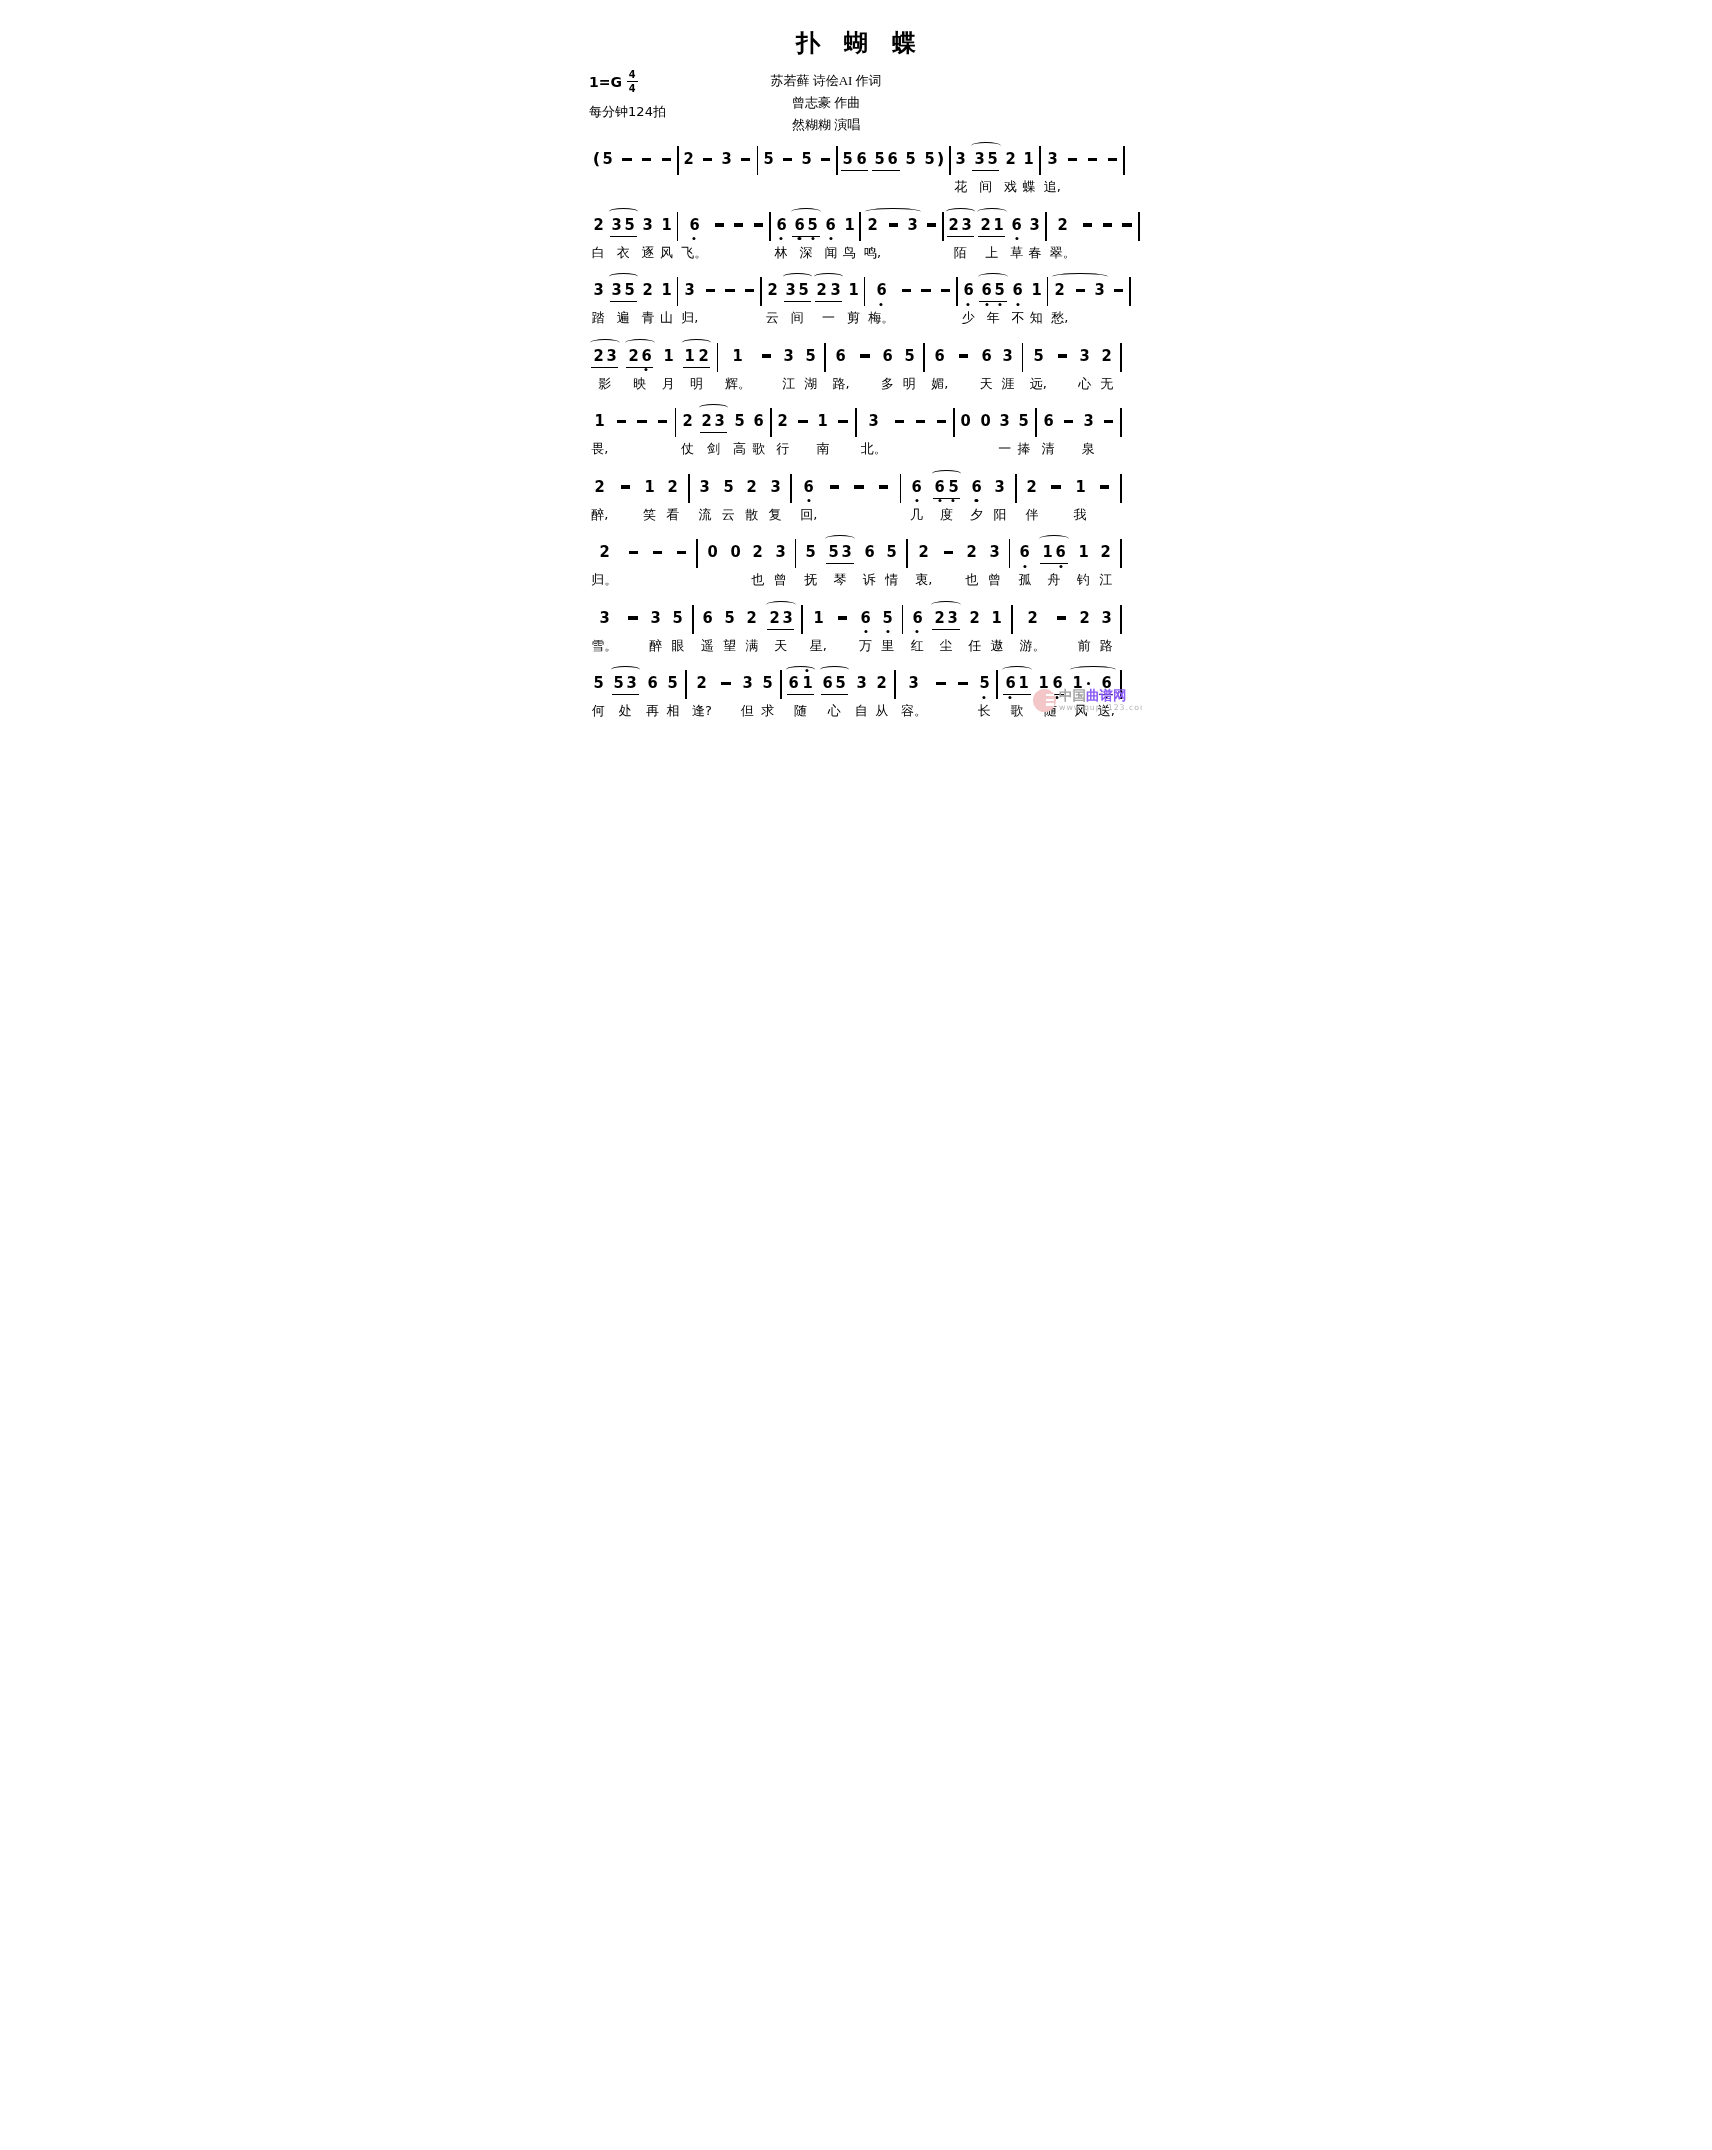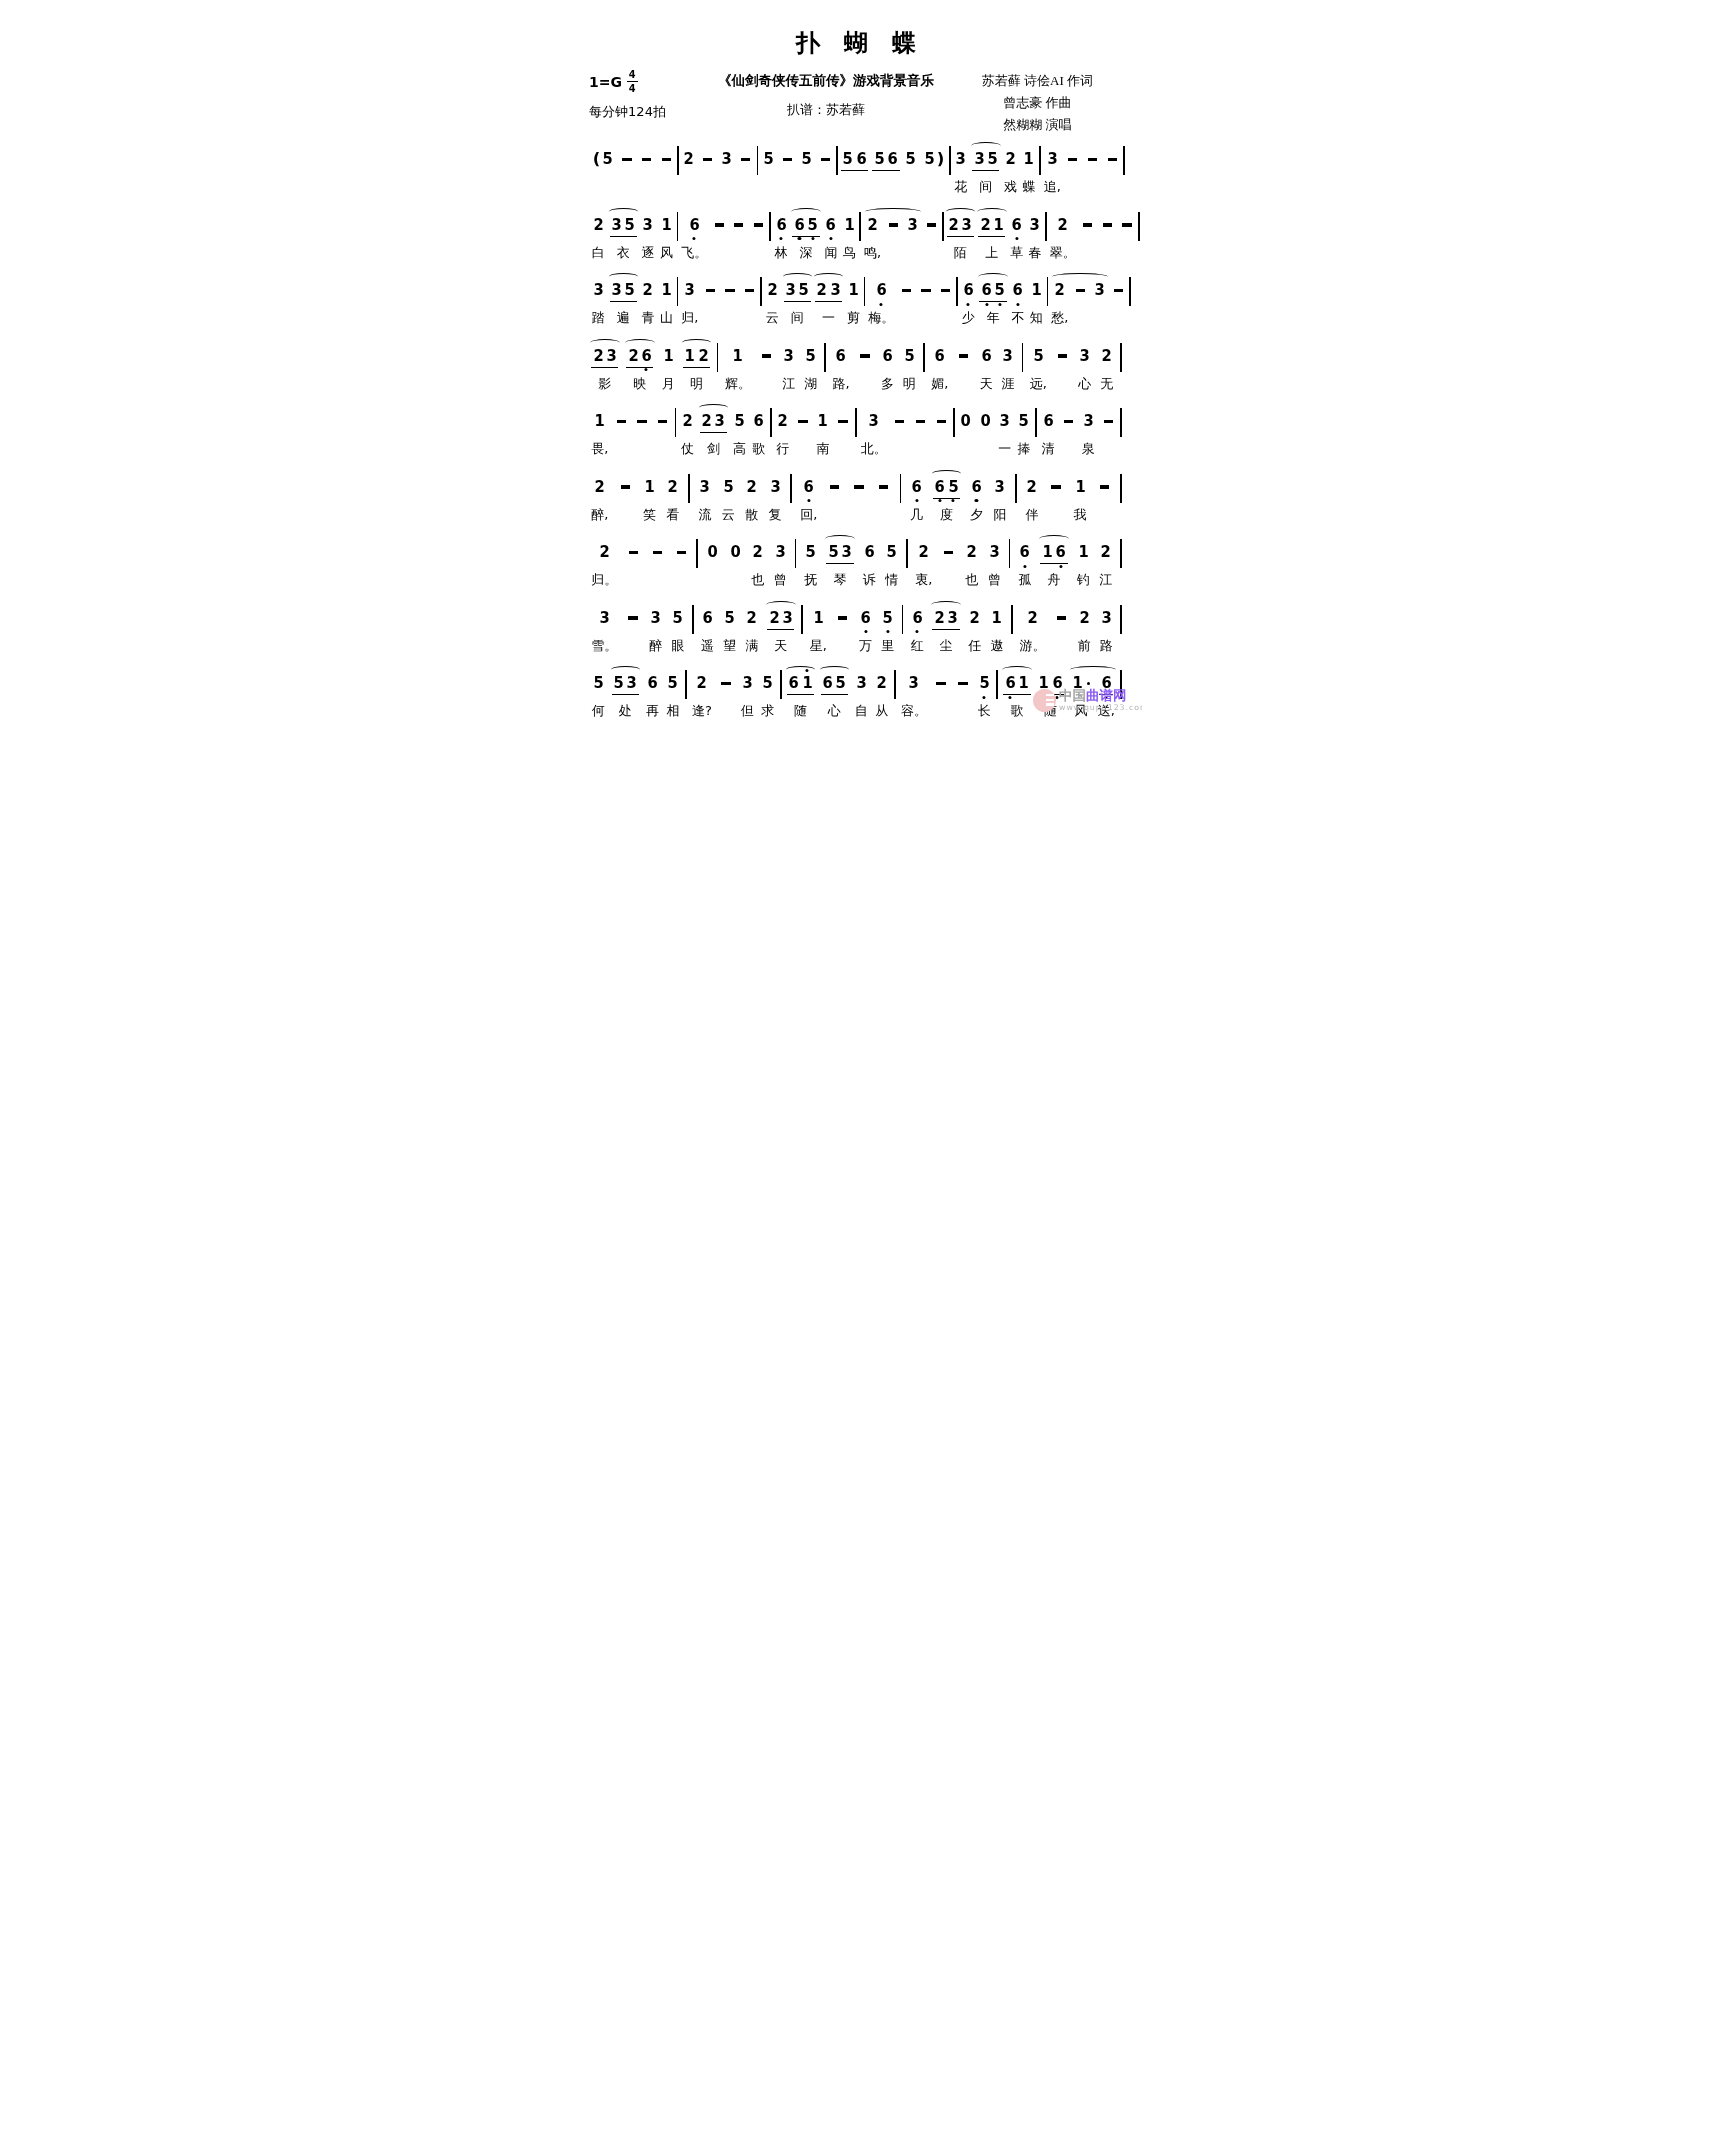--- a/index.html
+++ b/index.html
@@ -68,24 +68,20 @@
     <div>
       <div class="keyline">
         <span>1=G</span>
         <span class="meter">
           <span class="num">4</span>
           <span class="den">4</span>
         </span>
       </div>
       <div class="tempo">每分钟124拍</div>
     </div>
-    <div class="hdr-c">
-      <div class="subtitle">《仙剑奇侠传五前传》游戏背景音乐</div>
-      <div class="transcriber">扒谱：苏若藓</div>
-    </div>
     <div class="credits">
       <div>苏若藓 诗侩AI 作词</div>
       <div>曾志豪 作曲</div>
       <div>然糊糊 演唱</div>
     </div>
   </div>
 
   <div class="score">
       <div class="sysline">
         <div class="grp">

